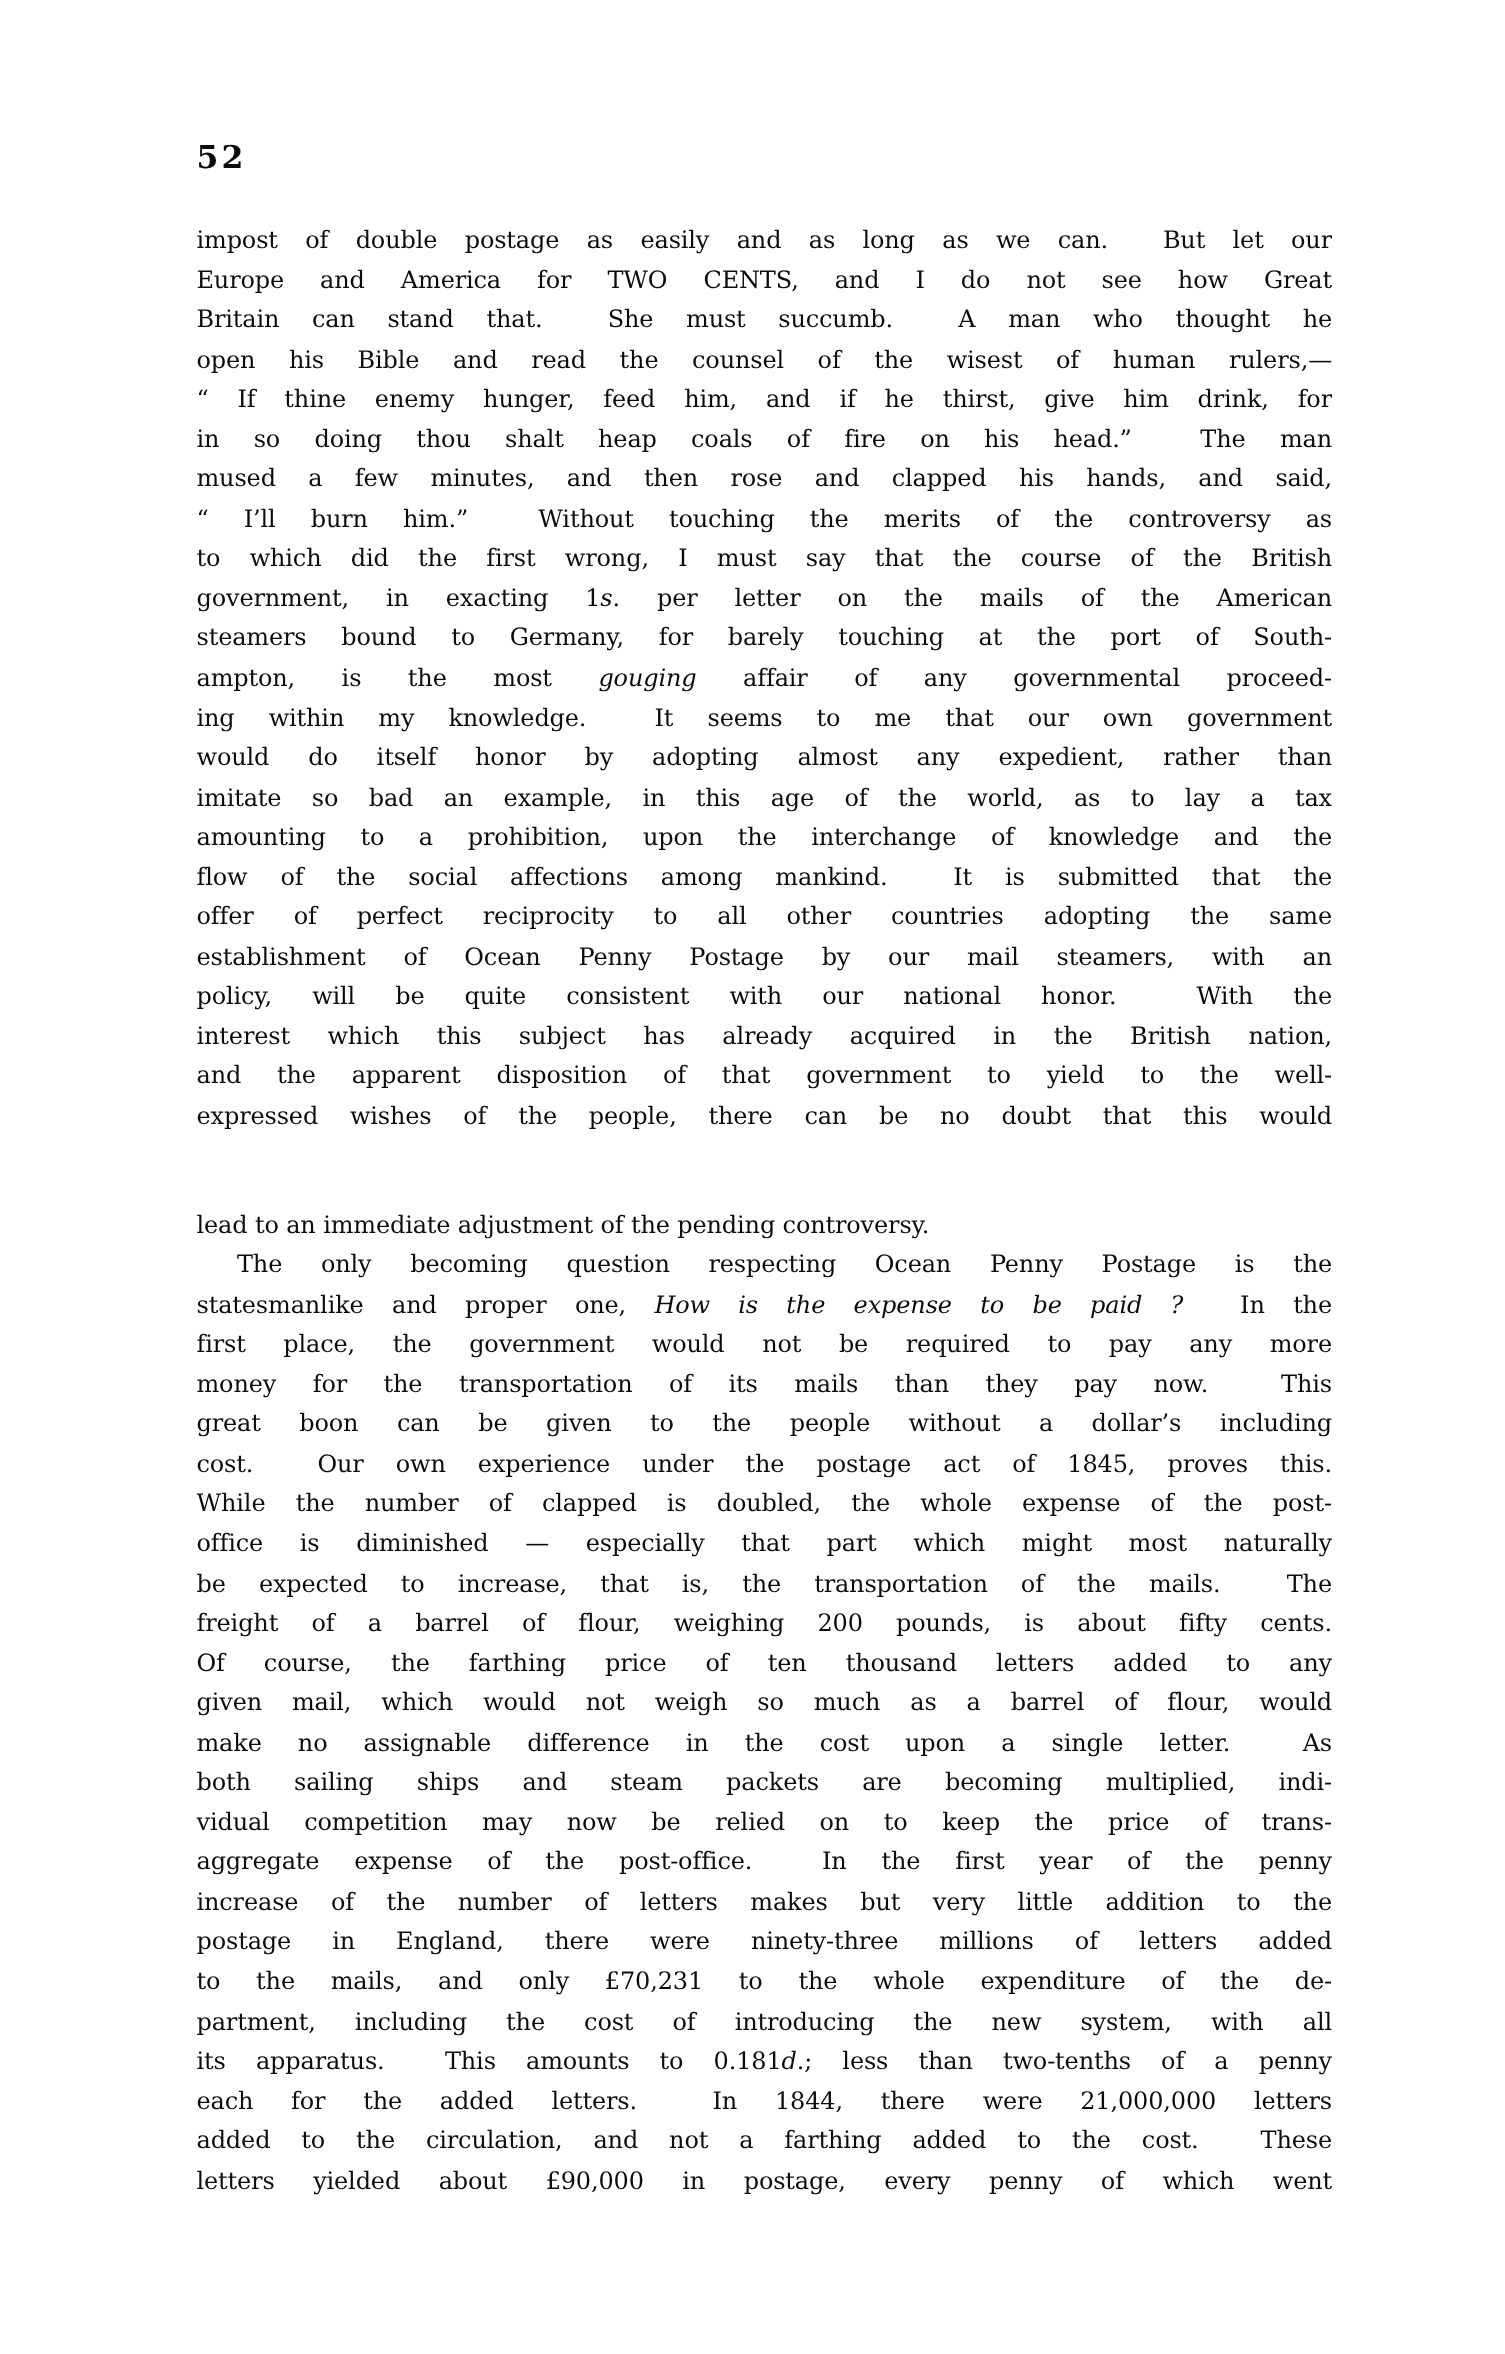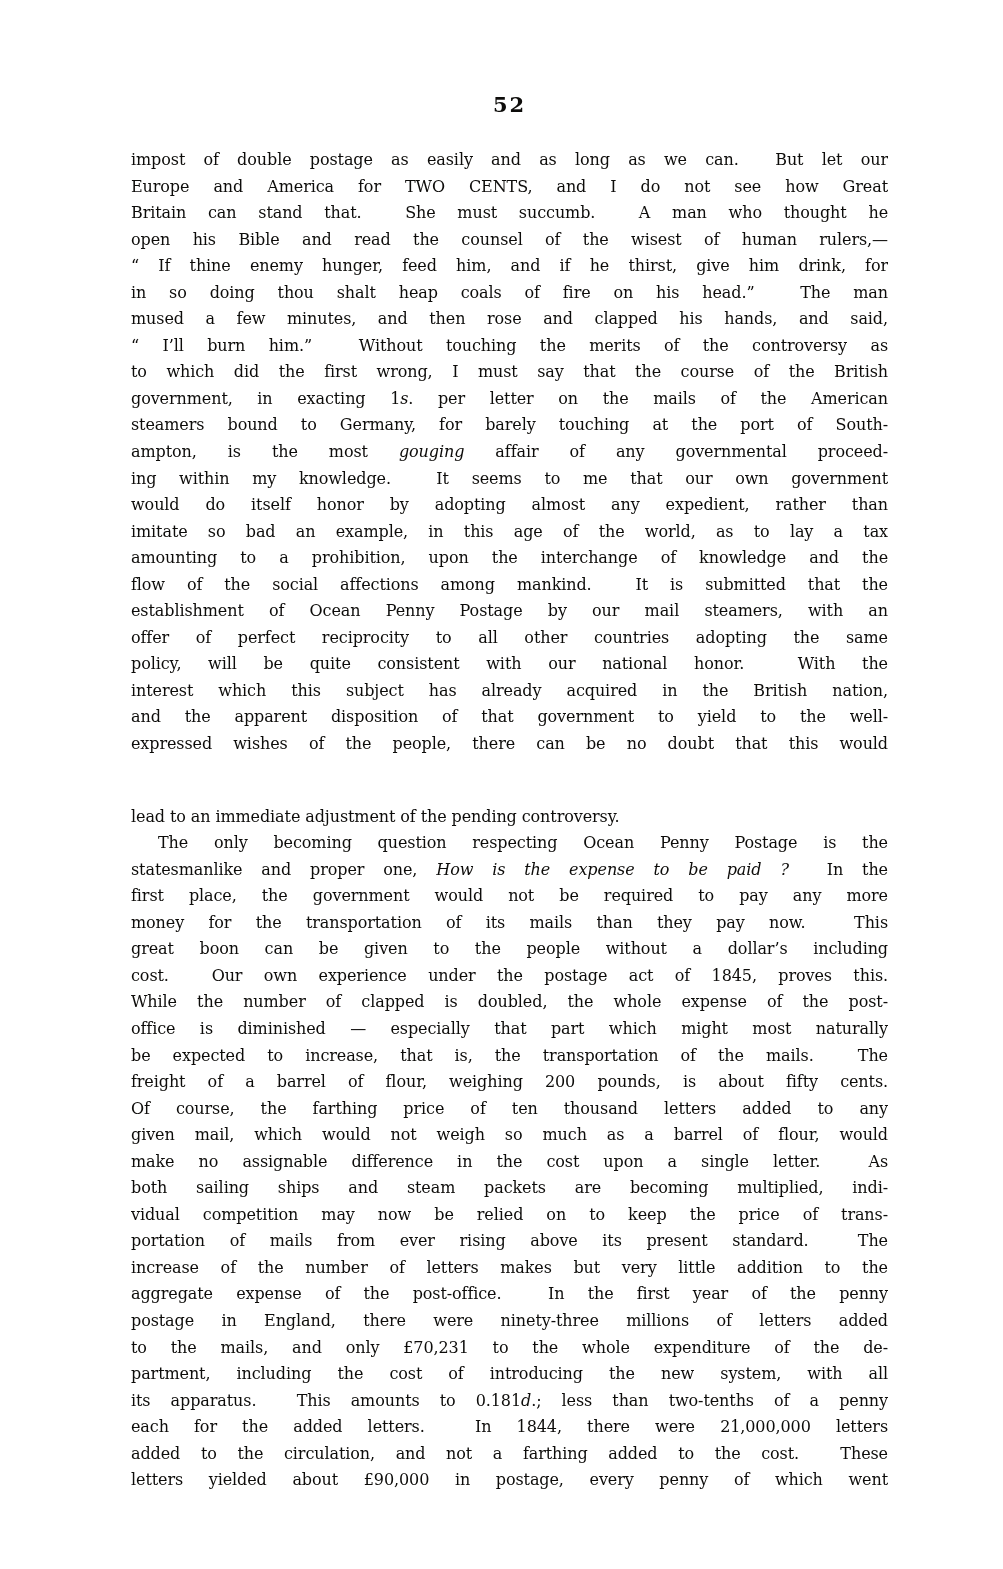--- a/index.html
+++ b/index.html
@@ -11,21 +11,20 @@
   .page {
     position: relative;
     width: 1003px; height: 1569px;
     background: #ffffff;
     overflow: hidden;
     color: #0d0c0a;
   }
   .page-number {
     position: absolute;
     top: 92px; left: 131px; width: 757px;
-    text-align: center;
     font-size: 21px;
     font-weight: bold;
     letter-spacing: 2px;
     color: #0d0c0a;
   }
   .text-block {
     position: absolute;
     top: 147px; left: 131px; width: 757px;
     font-size: 16px;
     letter-spacing: -0.1px;
@@ -66,45 +65,44 @@
       <div class="line">“ I’ll burn him.”&nbsp; Without touching the merits of the controversy as</div>
       <div class="line">to which did the first wrong, I must say that the course of the British</div>
       <div class="line">government, in exacting 1<i>s</i>. per letter on the mails of the American</div>
       <div class="line">steamers bound to Germany, for barely touching at the port of South-</div>
       <div class="line">ampton, is the most <i>gouging</i> affair of any governmental proceed-</div>
       <div class="line">ing within my knowledge.&nbsp; It seems to me that our own government</div>
       <div class="line">would do itself honor by adopting almost any expedient, rather than</div>
       <div class="line">imitate so bad an example, in this age of the world, as to lay a tax</div>
       <div class="line">amounting to a prohibition, upon the interchange of knowledge and the</div>
       <div class="line">flow of the social affections among mankind.&nbsp; It is submitted that the</div>
+      <div class="line">offer of perfect reciprocity to all other countries adopting the same</div>
       <div class="line">establishment of Ocean Penny Postage by our mail steamers, with an</div>
-      <div class="line">offer of perfect reciprocity to all other countries adopting the same</div>
       <div class="line">policy, will be quite consistent with our national honor.&nbsp; With the</div>
       <div class="line">interest which this subject has already acquired in the British nation,</div>
       <div class="line">and the apparent disposition of that government to yield to the well-</div>
       <div class="line">expressed wishes of the people, there can be no doubt that this would</div>
       <div class="line para-end">lead to an immediate adjustment of the pending controversy.</div>
       <div class="line indent">The only becoming question respecting Ocean Penny Postage is the</div>
       <div class="line">statesmanlike and proper one, <i>How is the expense to be paid ?</i>&nbsp; In the</div>
       <div class="line">first place, the government would not be required to pay any more</div>
       <div class="line">money for the transportation of its mails than they pay now.&nbsp; This</div>
       <div class="line">great boon can be given to the people without a dollar’s including</div>
       <div class="line">cost.&nbsp; Our own experience under the postage act of 1845, proves this.</div>
       <div class="line">While the number of clapped is doubled, the whole expense of the post-</div>
       <div class="line">office is diminished — especially that part which might most naturally</div>
       <div class="line">be expected to increase, that is, the transportation of the mails.&nbsp; The</div>
       <div class="line">freight of a barrel of flour, weighing 200 pounds, is about fifty cents.</div>
       <div class="line">Of course, the farthing price of ten thousand letters added to any</div>
       <div class="line">given mail, which would not weigh so much as a barrel of flour, would</div>
       <div class="line">make no assignable difference in the cost upon a single letter.&nbsp; As</div>
       <div class="line">both sailing ships and steam packets are becoming multiplied, indi-</div>
       <div class="line">vidual competition may now be relied on to keep the price of trans-</div>
-      <div class="line">portation of mails from ever rising above its present standard.&nbsp; The</div>
+      <div class="line">aggregate expense of the post-office.&nbsp; In the first year of the penny</div>
       <div class="line">increase of the number of letters makes but very little addition to the</div>
-      <div class="line">aggregate expense of the post-office.&nbsp; In the first year of the penny</div>
       <div class="line">postage in England, there were ninety-three millions of letters added</div>
       <div class="line">to the mails, and only £70,231 to the whole expenditure of the de-</div>
       <div class="line">partment, including the cost of introducing the new system, with all</div>
       <div class="line">its apparatus.&nbsp; This amounts to 0.181<i>d</i>.; less than two-tenths of a penny</div>
       <div class="line">each for the added letters.&nbsp; In 1844, there were 21,000,000 letters</div>
       <div class="line">added to the circulation, and not a farthing added to the cost.&nbsp; These</div>
       <div class="line">letters yielded about £90,000 in postage, every penny of which went</div>
     </div>
 </div>
 

